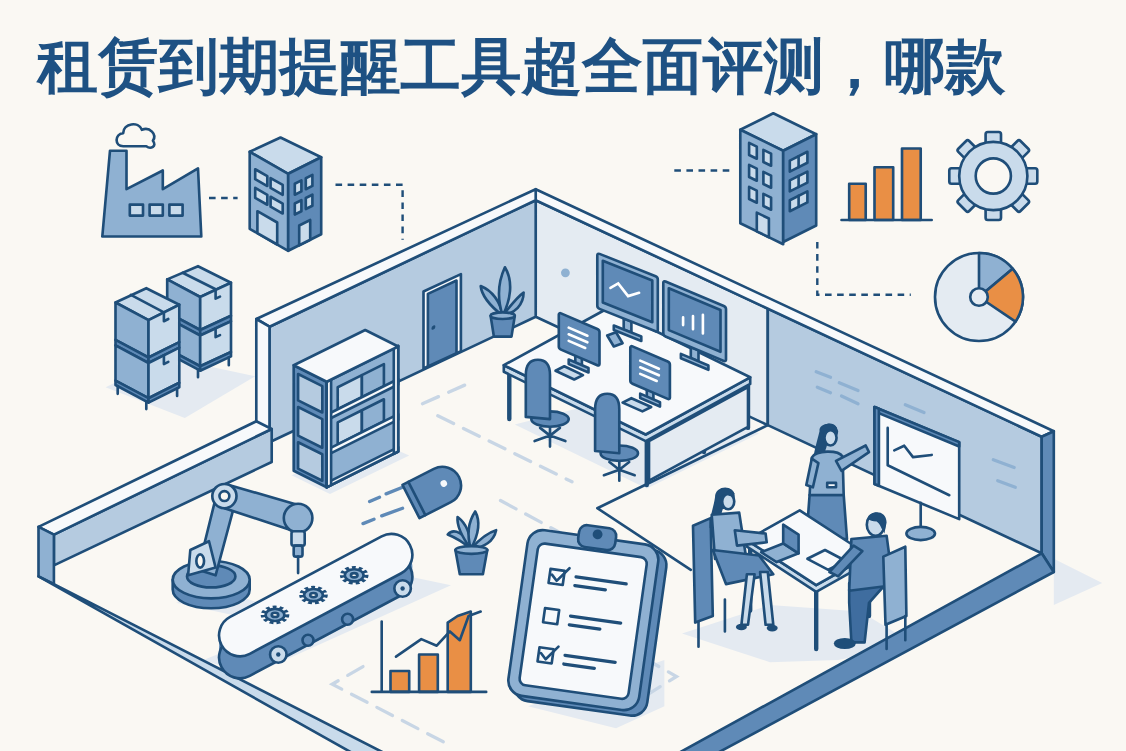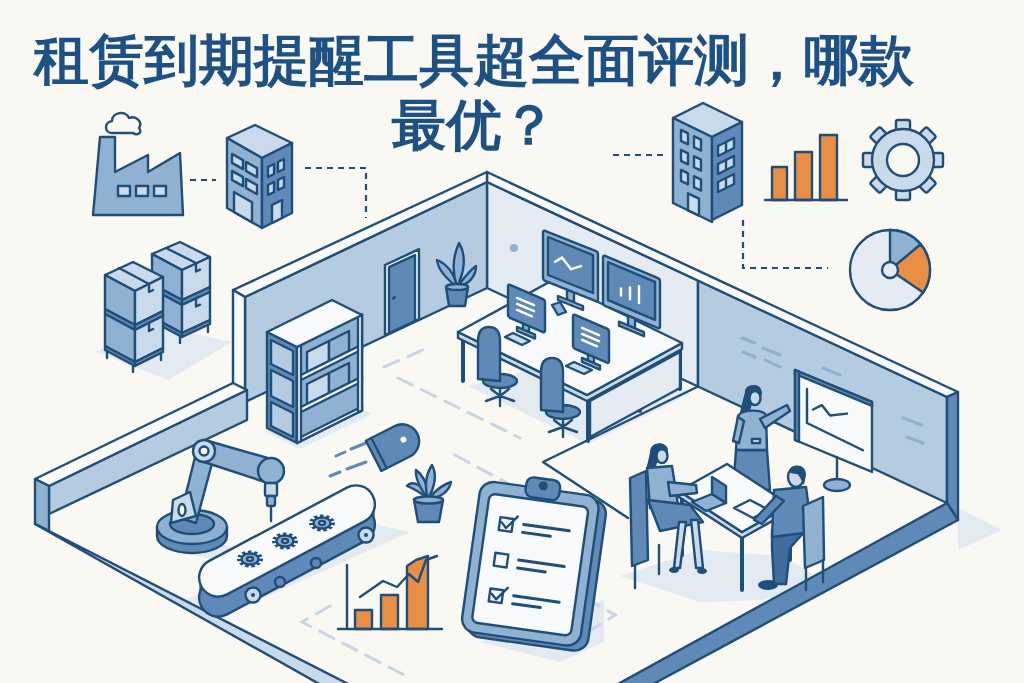--- a/index.html
+++ b/index.html
@@ -23,21 +23,20 @@
 .leg{stroke:var(--stroke);stroke-width:4;stroke-linecap:round;fill:none;}
 .wm{stroke:var(--mid);stroke-width:3;stroke-linecap:round;fill:none;}
 .speed{stroke:var(--dark);stroke-width:3;stroke-linecap:round;fill:none;}
 .cogteeth{fill:none;stroke:var(--stroke);stroke-width:5;stroke-dasharray:3.3 2.6;}
 </style>
 </head>
 <body>
 
 <h1 class="title">
   <span class="title-line">租赁到期提醒工具超全面评测，哪款</span>
-  <span class="title-line">最优？</span>
 </h1>
 
 <svg id="scene" width="1024" height="683" viewBox="0 0 1024 683" xmlns="http://www.w3.org/2000/svg">
   <defs>
     <g id="cog-small">
       <circle class="cogteeth" r="10.5"></circle>
       <circle class="fm k" r="8.5"></circle>
       <circle class="fbg k" r="3"></circle>
     </g>
   </defs>

